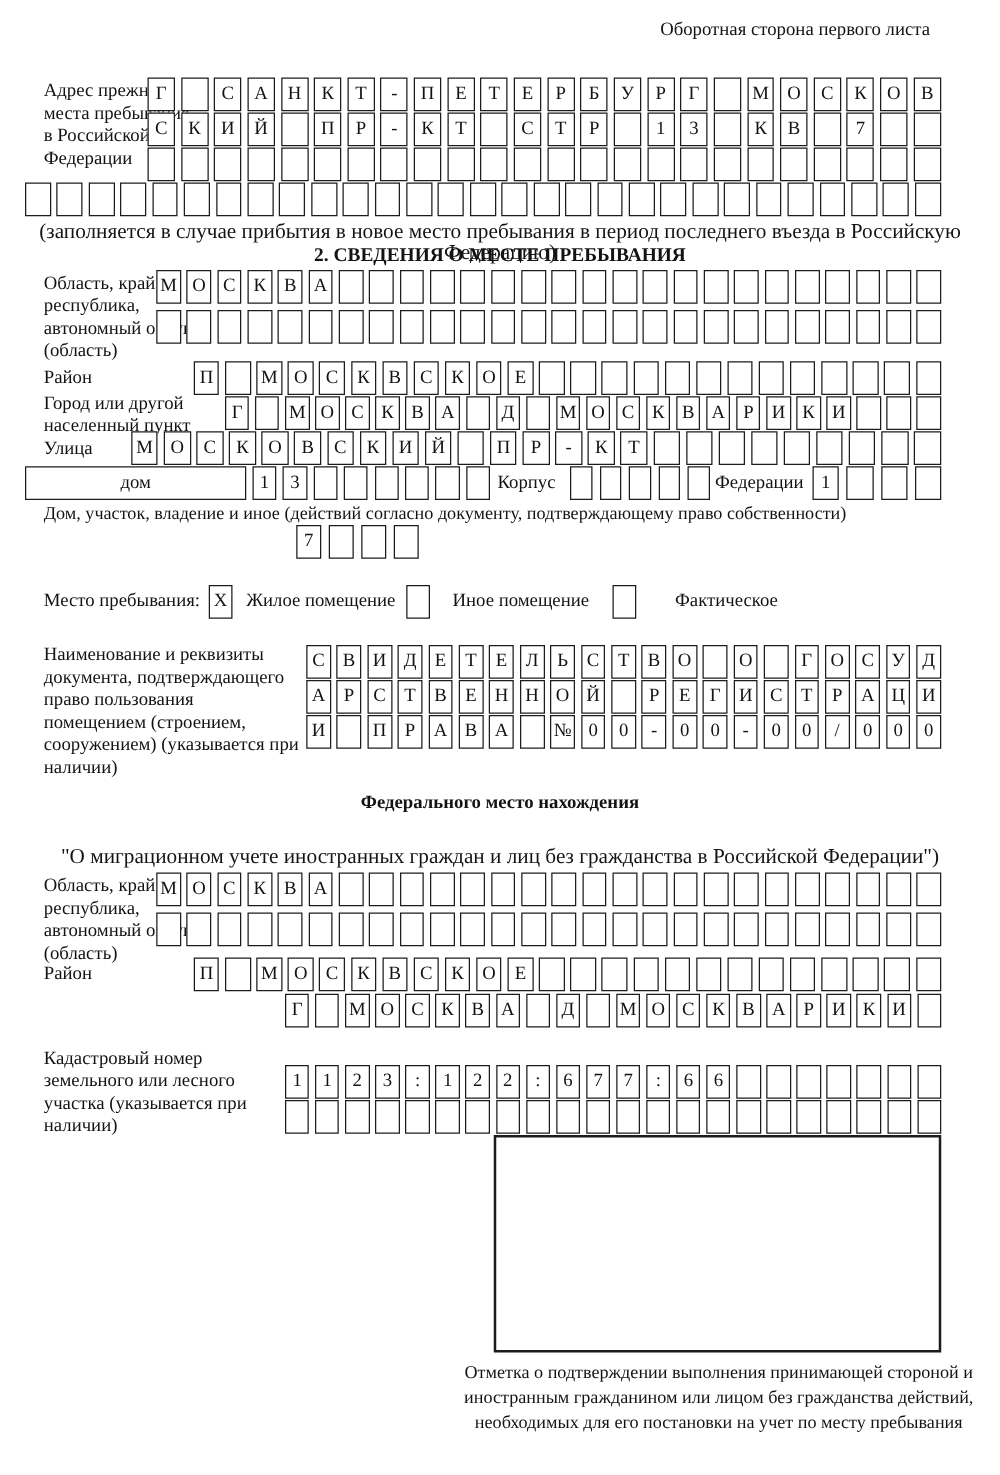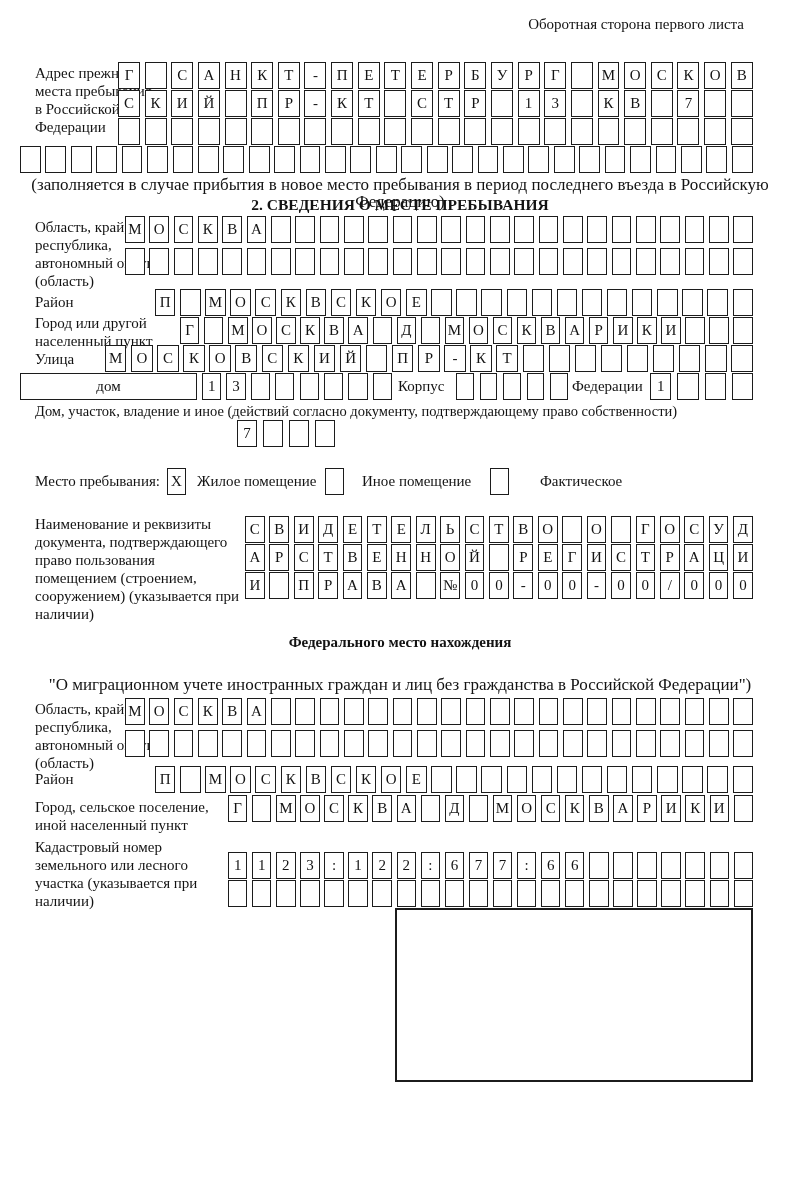--- a/index.html
+++ b/index.html
@@ -496,21 +496,20 @@
       <span class="cell" style="width: 20.4167px;"></span>
       <span class="cell" style="width: 20.4167px;"></span>
       <span class="cell" style="width: 20.4167px;"></span>
       <span class="cell" style="width: 20.4167px;"></span>
       <span class="cell" style="width: 20.4167px;"></span>
       <span class="cell" style="width: 20.4167px;"></span>
       <span class="cell" style="width: 20.4167px;"></span>
       <span class="cell" style="width: 20.4167px;"></span>
     </div>
 
-  <div class="lbl" style="top:798px;left:35px;width:195px;">Город, сельское поселение, иной населенный пункт</div>
   <div class="row" style="top:795px;left:228px;width:525px;">
       <span class="cell" style="width: 19.3636px;">Г</span>
       <span class="cell" style="width: 19.3636px;"></span>
       <span class="cell" style="width: 19.3636px;">М</span>
       <span class="cell" style="width: 19.3636px;">О</span>
       <span class="cell" style="width: 19.3636px;">С</span>
       <span class="cell" style="width: 19.3636px;">К</span>
       <span class="cell" style="width: 19.3636px;">В</span>
       <span class="cell" style="width: 19.3636px;">А</span>
       <span class="cell" style="width: 19.3636px;"></span>
@@ -573,14 +572,15 @@
       <span class="cell" style="width: 19.3636px;"></span>
       <span class="cell" style="width: 19.3636px;"></span>
       <span class="cell" style="width: 19.3636px;"></span>
       <span class="cell" style="width: 19.3636px;"></span>
       <span class="cell" style="width: 19.3636px;"></span>
       <span class="cell" style="width: 19.3636px;"></span>
       <span class="cell" style="width: 19.3636px;"></span>
     </div>
 
   <div class="stamp-box" style="top:908px;left:395px;width:358px;height:174px;"></div>
+  <div class="note center" style="top:1088px;left:358px;width:434px;font-size:14.5px;line-height:20px;">Отметка о подтверждении выполнения принимающей стороной и иностранным гражданином или лицом без гражданства действий, необходимых для его постановки на учет по месту пребывания</div>
 
 </div>
 
 </body></html>

